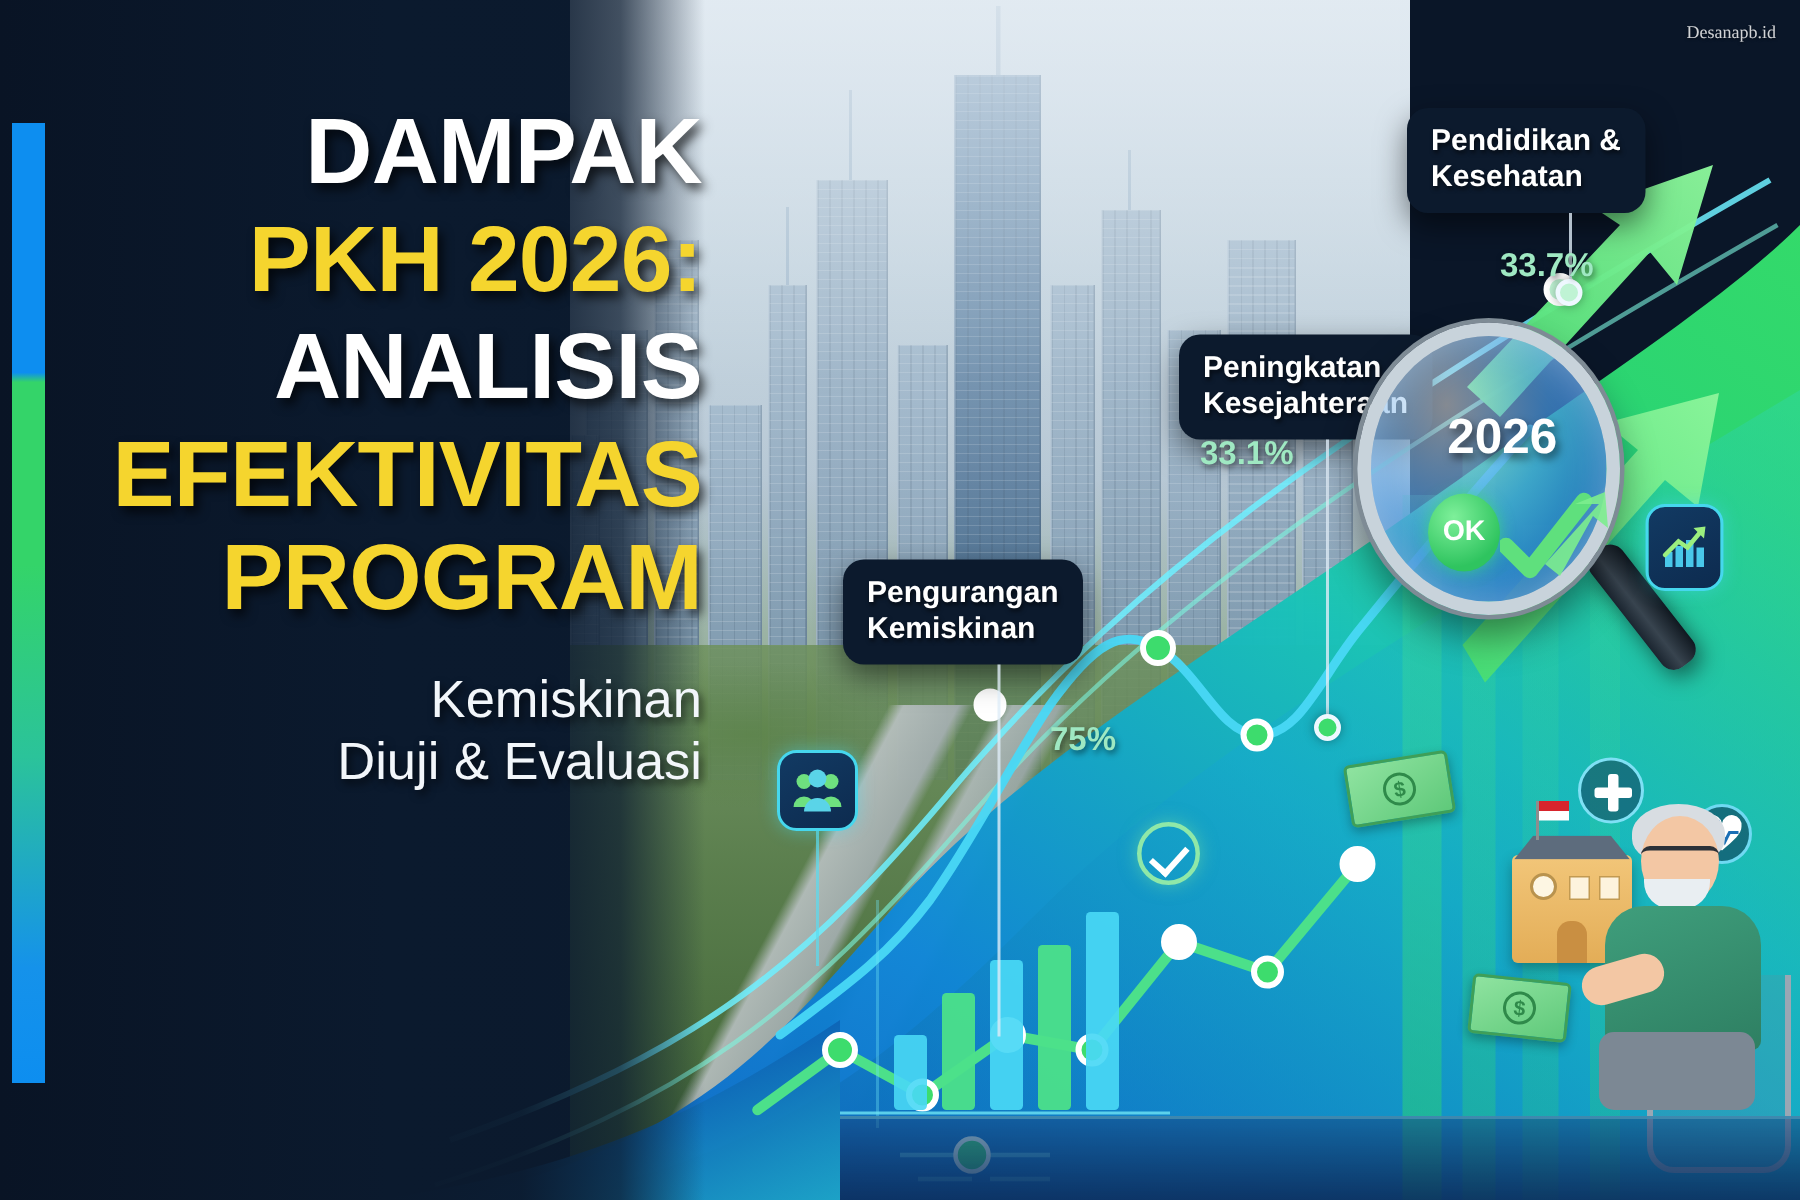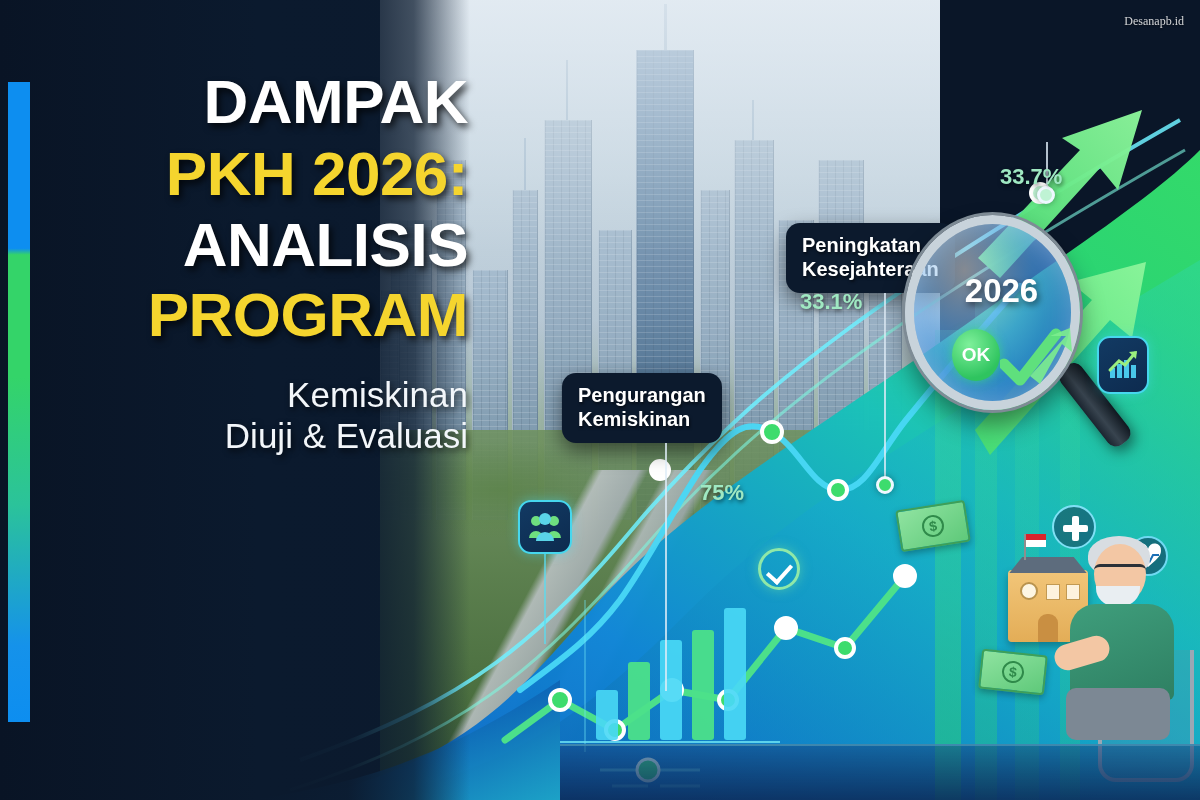--- a/index.html
+++ b/index.html
@@ -346,27 +346,30 @@
     </g>
   </svg>
 
   <div class="left-panel"></div>
   <div class="accent-bar"></div>
 
   <div class="title-block">
     <div class="t-line t1">DAMPAK</div>
     <div class="t-line t2">PKH 2026:</div>
     <div class="t-line t3">ANALISIS</div>
+    <div class="t-line t4">EFEKTIVITAS</div>
     <div class="t-line t5">PROGRAM</div>
     <div class="subtitle">
       <div>Kemiskinan</div>
       <div>Diuji &amp; Evaluasi</div>
     </div>
   </div>
 
+  <div class="pill" id="pill-edu">Pendidikan &amp;
+Kesehatan</div>
   <div class="connector" style="left:1046px; top:142px; height:52px;"></div>
   <div class="cdot" style="left:1037px; top:186px; background:#bff3d4;"></div>
   <div class="pct" id="pct-edu">33.7%</div>
 
   <div class="pill" id="pill-wel">Peningkatan
 Kesejahteraan</div>
   <div class="connector" style="left:884px; top:293px; height:190px;"></div>
   <div class="cdot" style="left:876px; top:476px;"></div>
   <div class="pct" id="pct-wel">33.1%</div>
 

